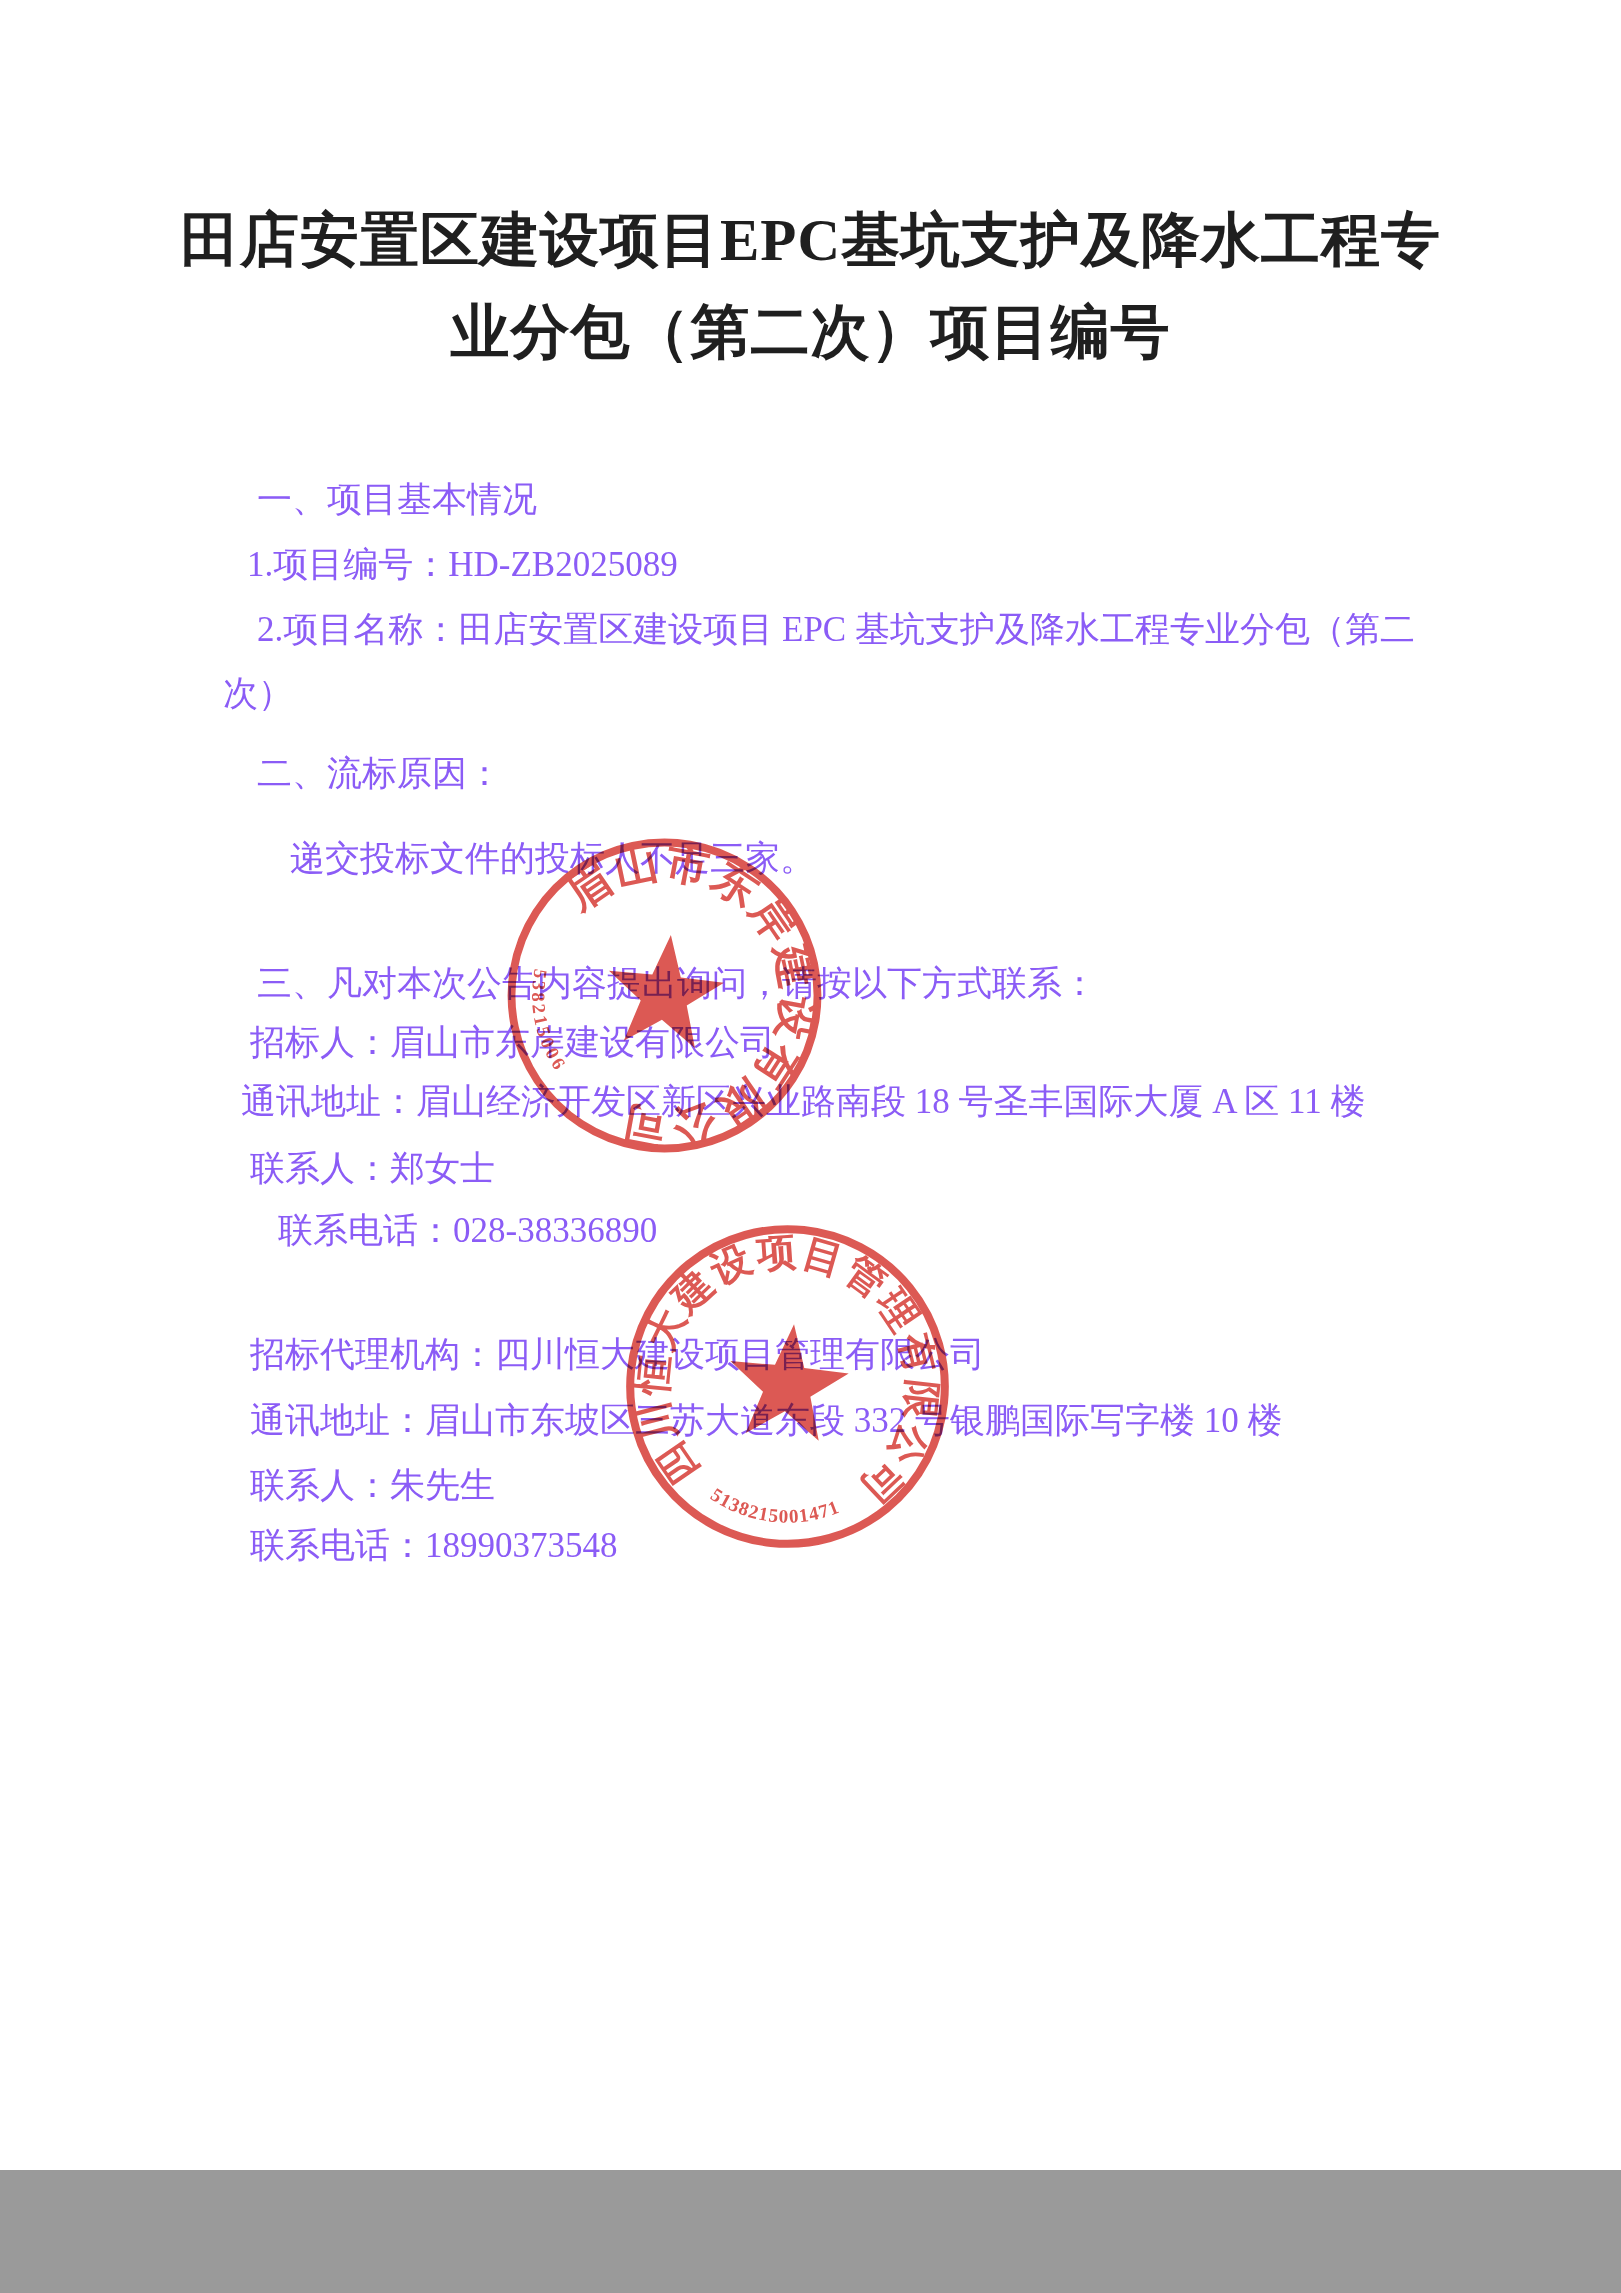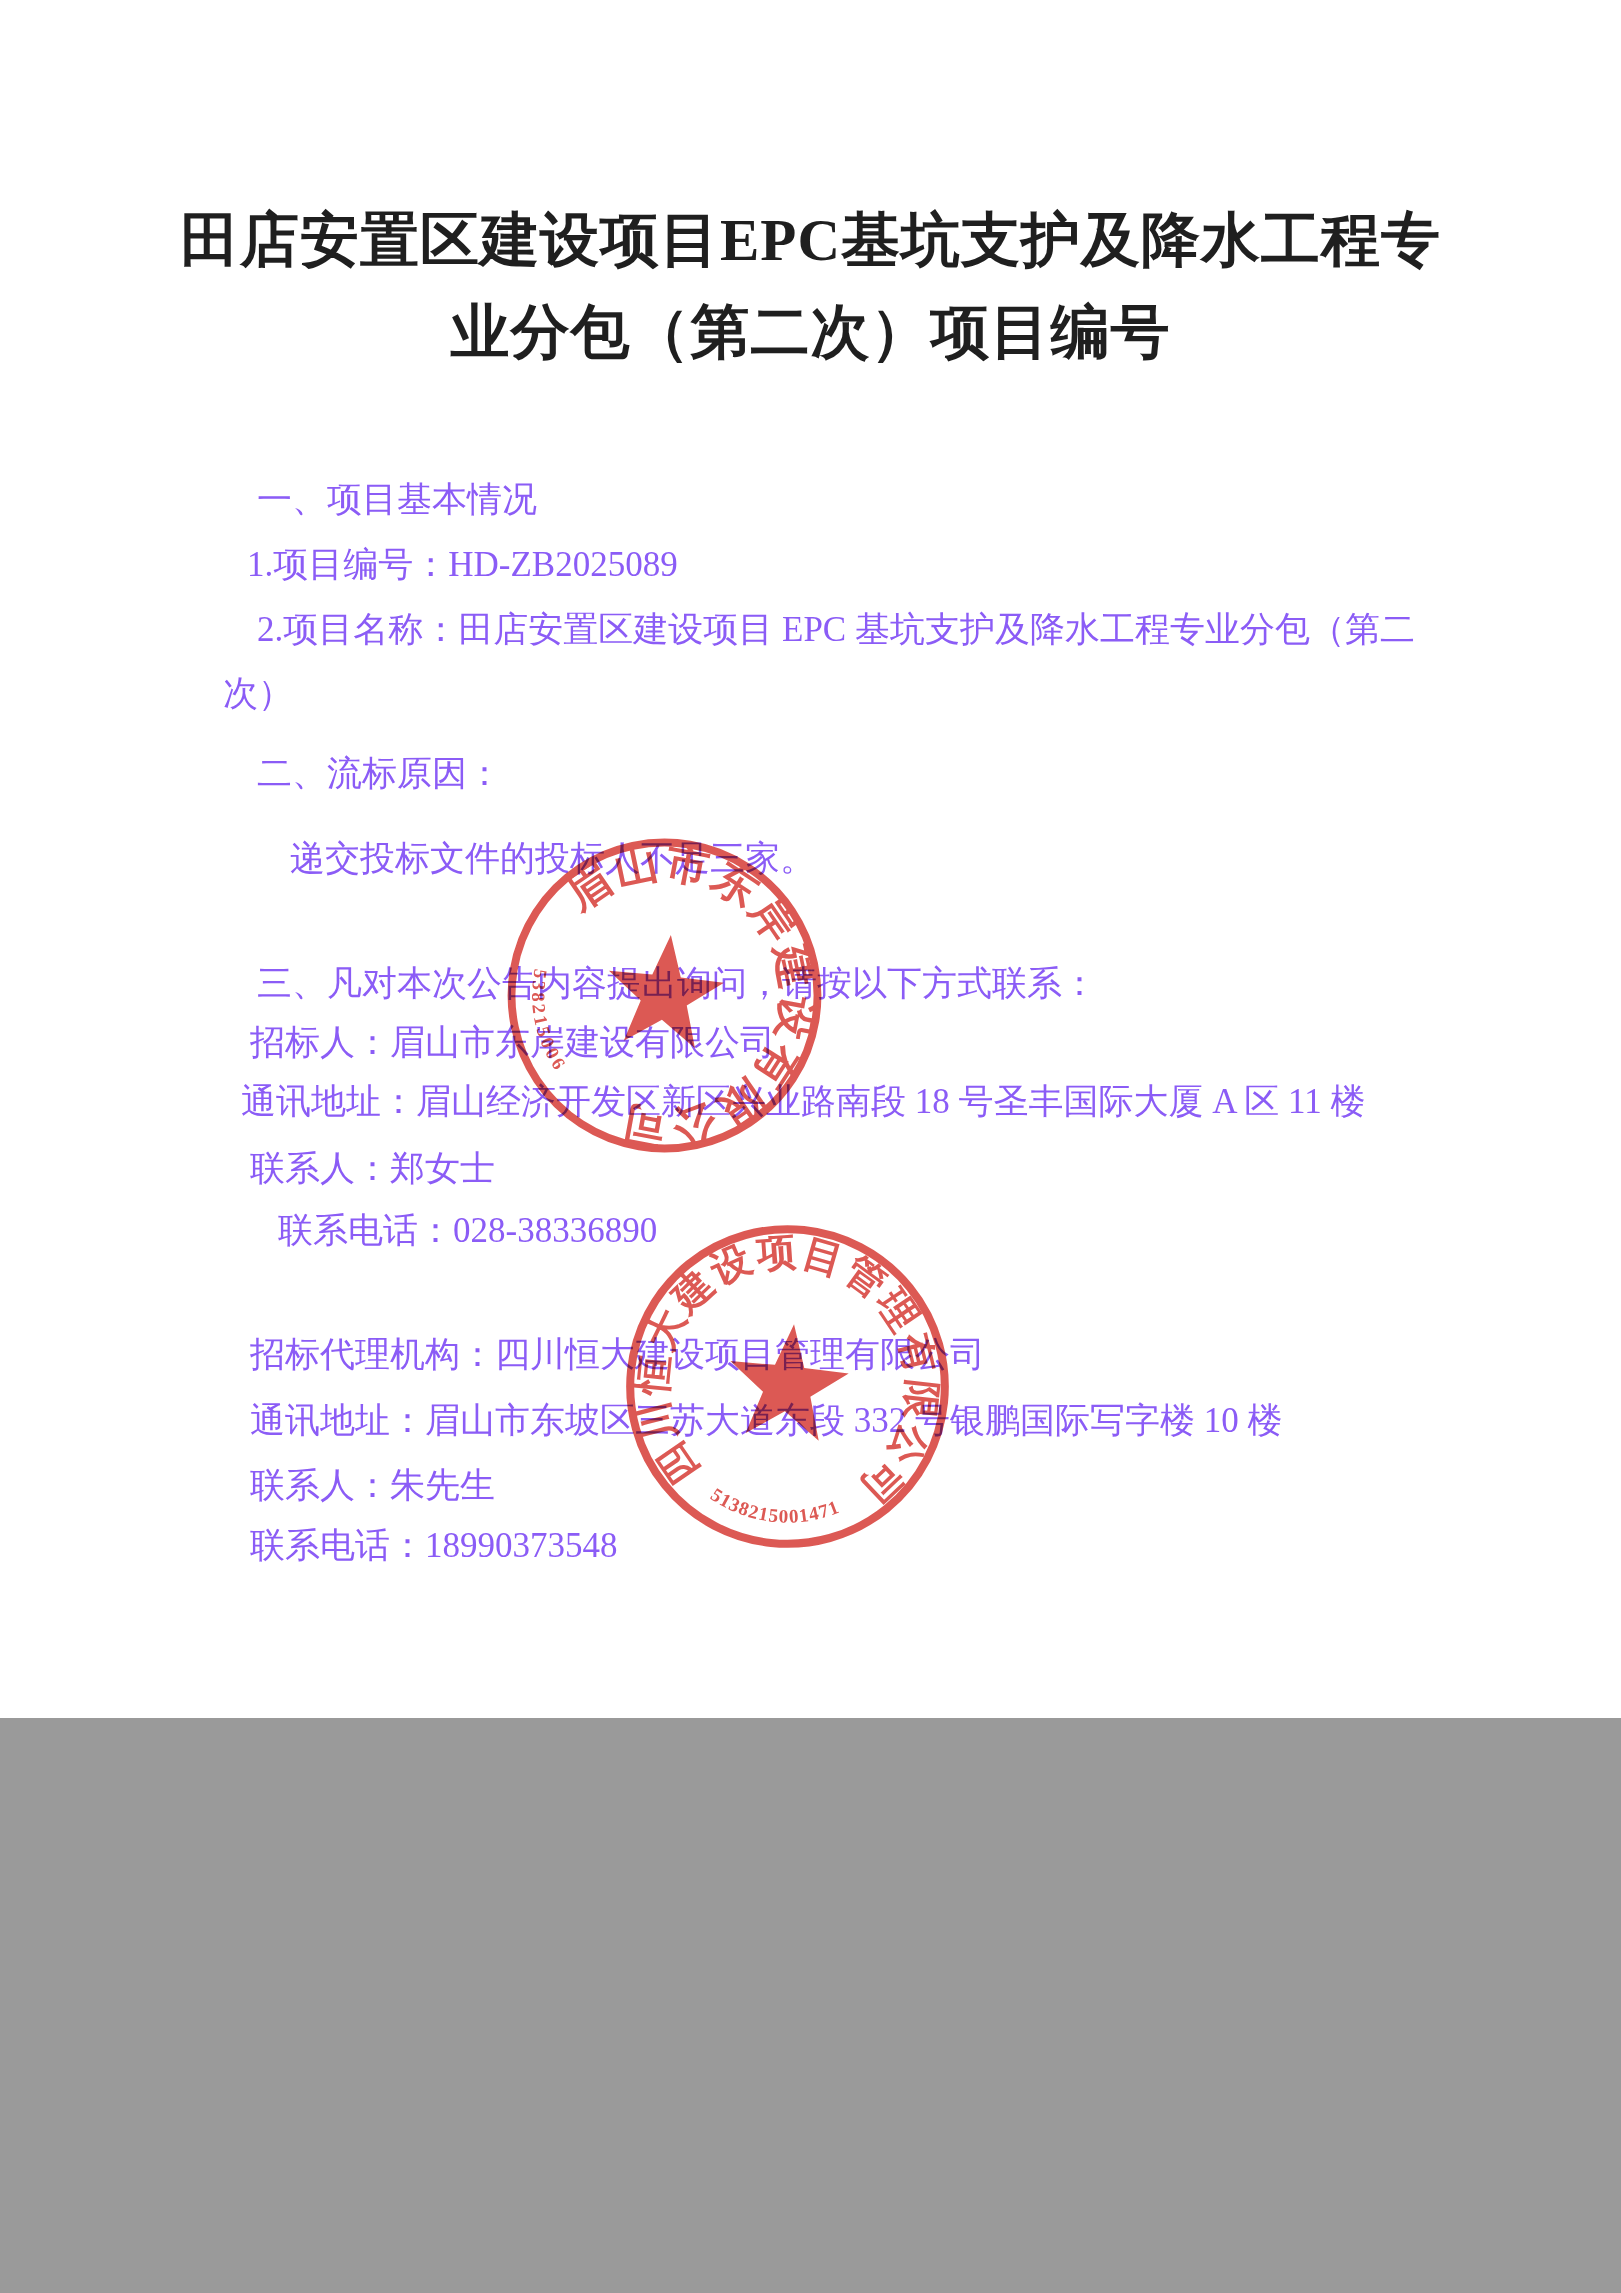--- a/index.html
+++ b/index.html
@@ -1,18 +1,18 @@
 <!DOCTYPE html>
 <html><head>
 <meta charset="utf-8">
 <style>
   html,body{margin:0;padding:0;background:#9a9a9a;}
   .page{
     position:relative;
-    width:1621px;height:1718px;
+    width:1621px;height:2170px;
     background:#ffffff;
     overflow:hidden;
     font-family:"Liberation Serif","DejaVu Serif",serif;
     color:#262626;
   }
   .title{
     position:absolute;top:194px;left:0;width:1621px;
     text-align:center;
     font-size:59px;line-height:92px;font-weight:bold;
     letter-spacing:1px;

